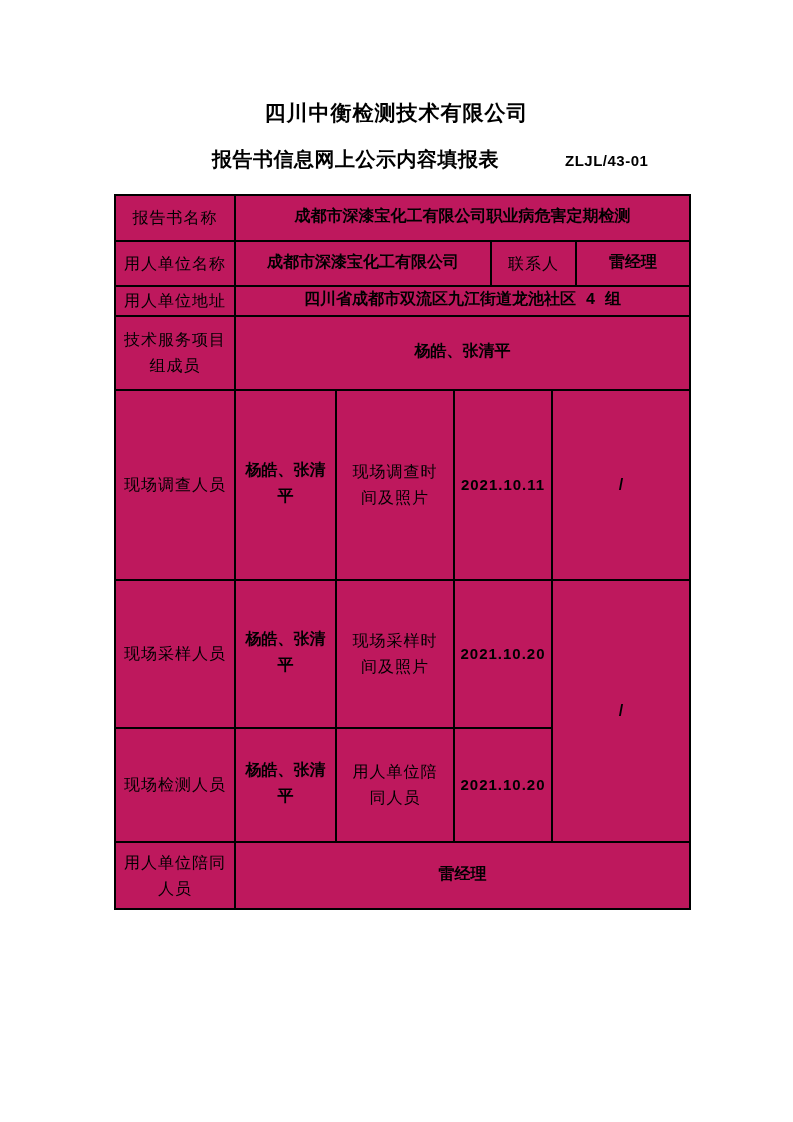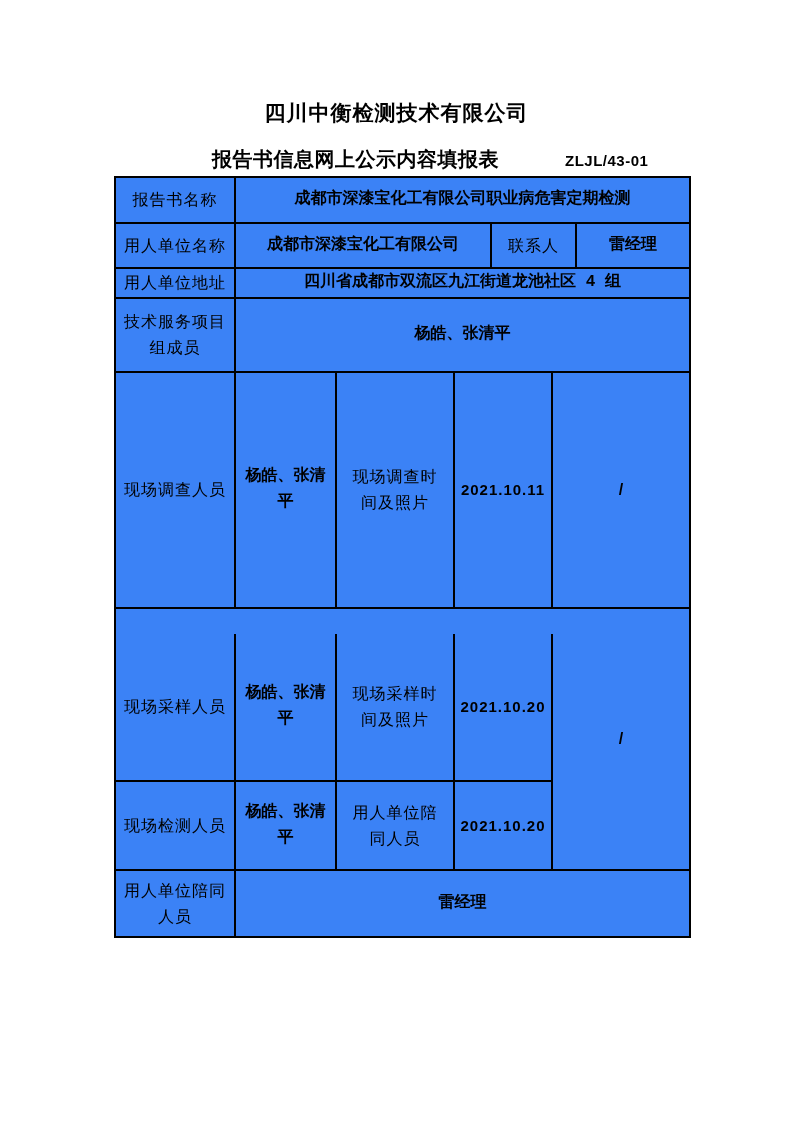--- a/index.html
+++ b/index.html
@@ -17,22 +17,22 @@
   .subtitle-row{position:absolute;top:144px;left:0;width:100%;height:30px;}
   .form-title{
     position:absolute;left:212px;top:0;
     font-size:20px;font-weight:bold;letter-spacing:0.5px;line-height:30px;
   }
   .form-code{
     position:absolute;left:565px;top:6px;
     font-size:15px;font-weight:bold;letter-spacing:0.5px;line-height:22px;
   }
   .tbl{
-    position:absolute;left:114px;top:176px;width:577px;
-    border:2px solid #000;box-sizing:border-box;background:#3b82f6;
+    position:absolute;left:114px;top:194px;width:577px;
+    border:2px solid #000;box-sizing:border-box;background:#be185d;
   }
   .trow{display:flex;box-sizing:border-box;border-bottom:2px solid #000;}
   .trow.last{border-bottom:none;}
   .c{
     box-sizing:border-box;border-right:2px solid #000;
     display:flex;align-items:center;justify-content:center;
     text-align:center;font-size:16px;line-height:1.6;
     padding:2px 4px;
   }
   .c.end{border-right:none;}
@@ -44,27 +44,27 @@
   .w-label{width:120px;flex:none;}
   .w-c2{width:101px;flex:none;}
   .w-c3{width:118px;flex:none;padding:2px 8px;}
   .w-c4{width:98px;flex:none;}
   .w-company{width:256px;flex:none;}
   .w-contact{width:85px;flex:none;}
   .h-r1{height:46px;}
   .h-r2{height:45px;}
   .h-r3{height:30px;}
   .h-r4{height:74px;}
-  .h-r5{height:236px;}
+  .h-r5{height:190px;}
   .h-r8{height:65px;}
   
   .tblock{display:flex;box-sizing:border-box;border-bottom:2px solid #000;height:262px;}
   .tblock .stack{width:437px;flex:none;display:flex;flex-direction:column;}
   .tblock .stack .srow{display:flex;box-sizing:border-box;}
-  .tblock .stack .srow.top{height:148px;border-bottom:2px solid #000;margin-top:25px;}
+  .tblock .stack .srow.top{height:148px;border-bottom:2px solid #000;}
   .tblock .stack .srow.bottom{flex:1;}
   .merged-cell{
     flex:1;display:flex;align-items:center;justify-content:center;
     box-sizing:border-box;
   }
 </style>
 </head>
 <body>
 
 <div class="page">

